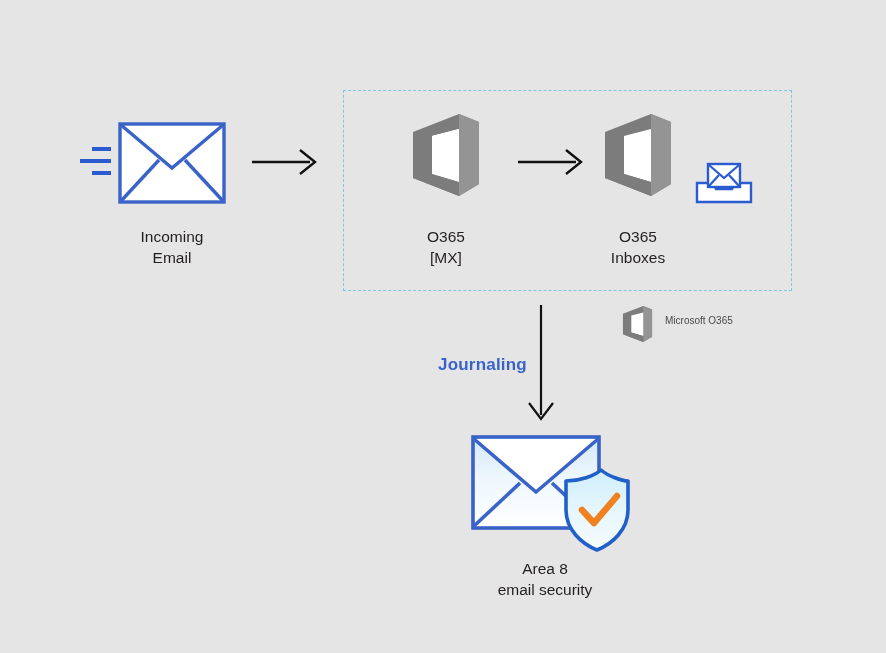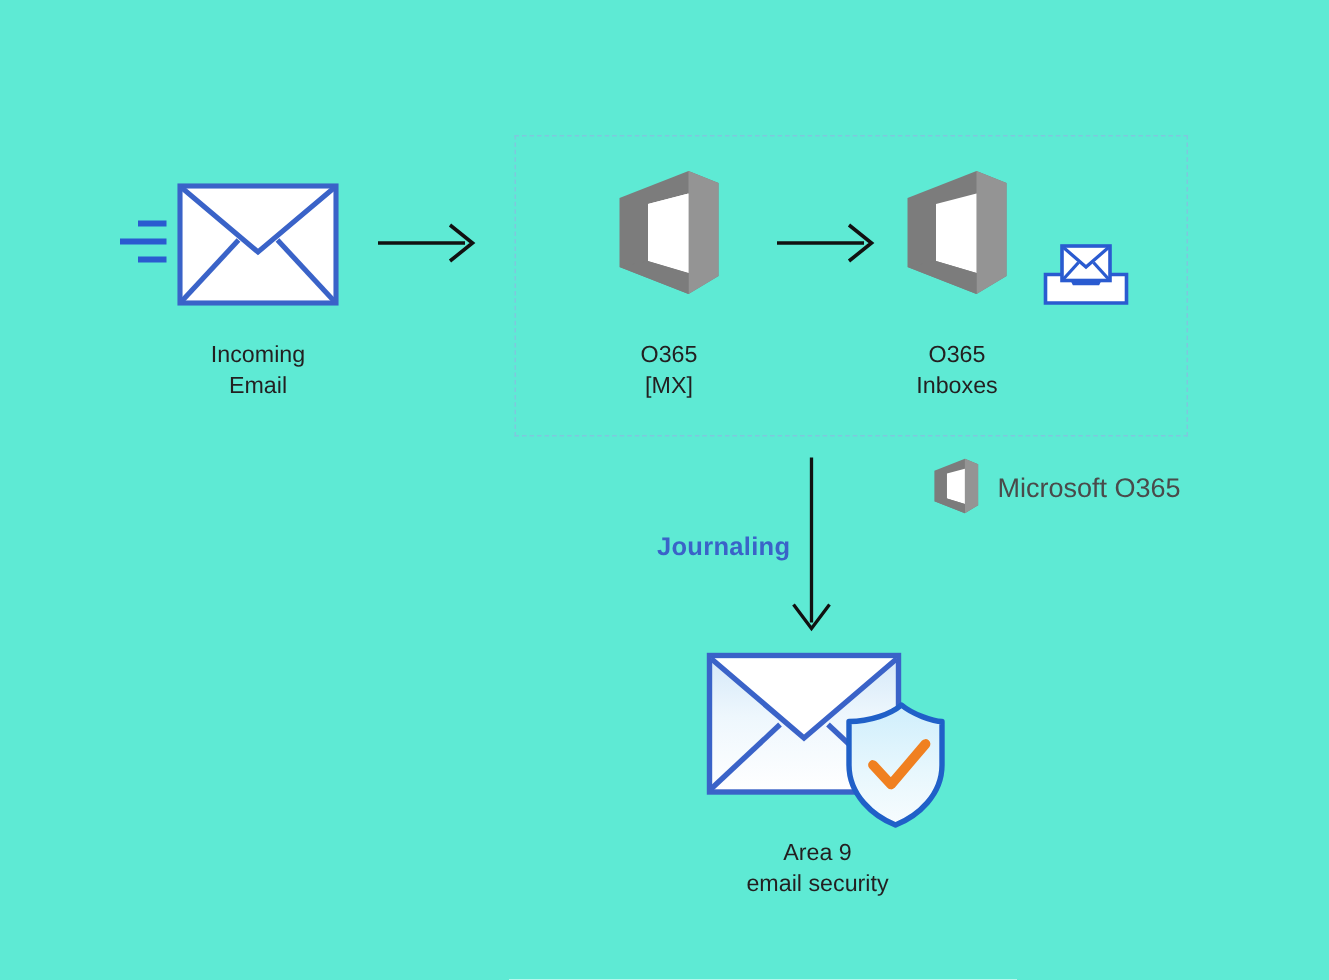--- a/index.html
+++ b/index.html
@@ -7,21 +7,21 @@
     padding: 0;
     background: #ffffff;
   }
   body {
     font-family: "Liberation Sans", sans-serif;
   }
   #canvas {
     position: relative;
     width: 886px;
     height: 653px;
-    background: #5eead4;
+    background: #e5e5e5;
     overflow: hidden;
   }
   .abs { position: absolute; }
 
   .label {
     color: #231f20;
     font-size: 15.5px;
     line-height: 21px;
     text-align: center;
     white-space: pre-line;
@@ -32,21 +32,21 @@
     color: #3a63c8;
     font-size: 17px;
     font-weight: 600;
     letter-spacing: 0.2px;
     font-family: "Liberation Sans", sans-serif;
     margin-left: 20px;
   }
 
   .legend-text {
     color: #4a4a4a;
-    font-size: 18px;
+    font-size: 10px;
     font-family: "Liberation Sans", sans-serif;
     white-space: nowrap;
   }
 
   .dashed-zone {
     border: 1.6px dashed #7ec8dd;
     box-sizing: border-box;
   }
 
   svg { display: block; overflow: visible; }
@@ -162,16 +162,16 @@
              C 110 47, 124 42, 131 36
              C 138 42, 152 47, 158 47
              L 158 76
              C 158 96, 142 110, 127 116
              C 112 110, 96 96, 96 76
              Z" fill="url(#shieldGrad)" stroke="#2060c8" stroke-width="3.6" stroke-linejoin="round"></path>
 
     <polyline points="112,76 124,89 147,62" fill="none" stroke="#f08020" stroke-width="6.5" stroke-linecap="round" stroke-linejoin="round"></polyline>
   </svg>
 
-  <div class="abs label" style="left:465px; top:558px; width:160px;">Area 9
+  <div class="abs label" style="left:465px; top:558px; width:160px;">Area 8
 email security</div>
 
 </div>
 
 </body></html>

